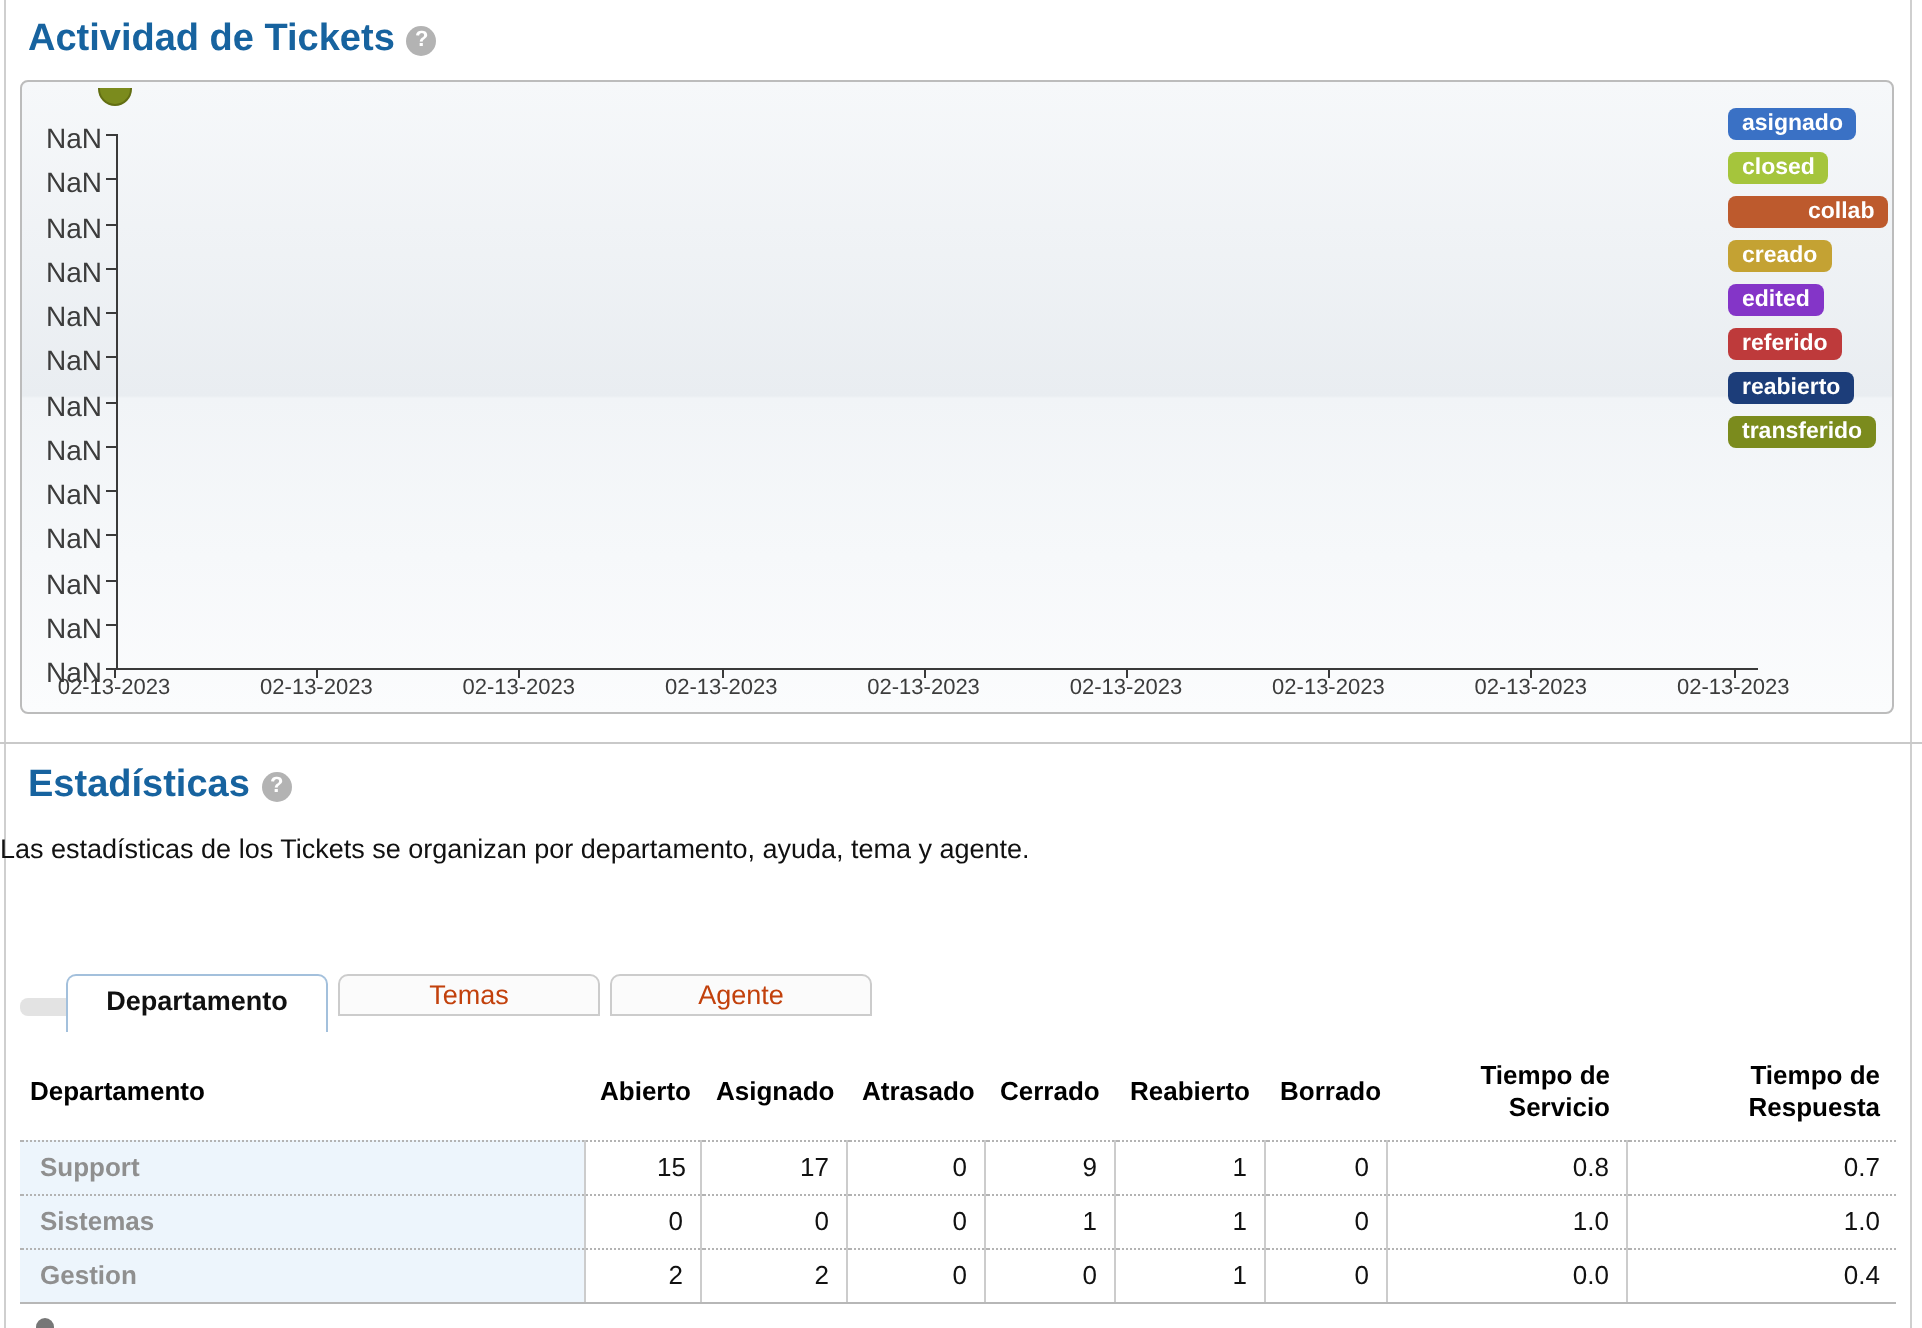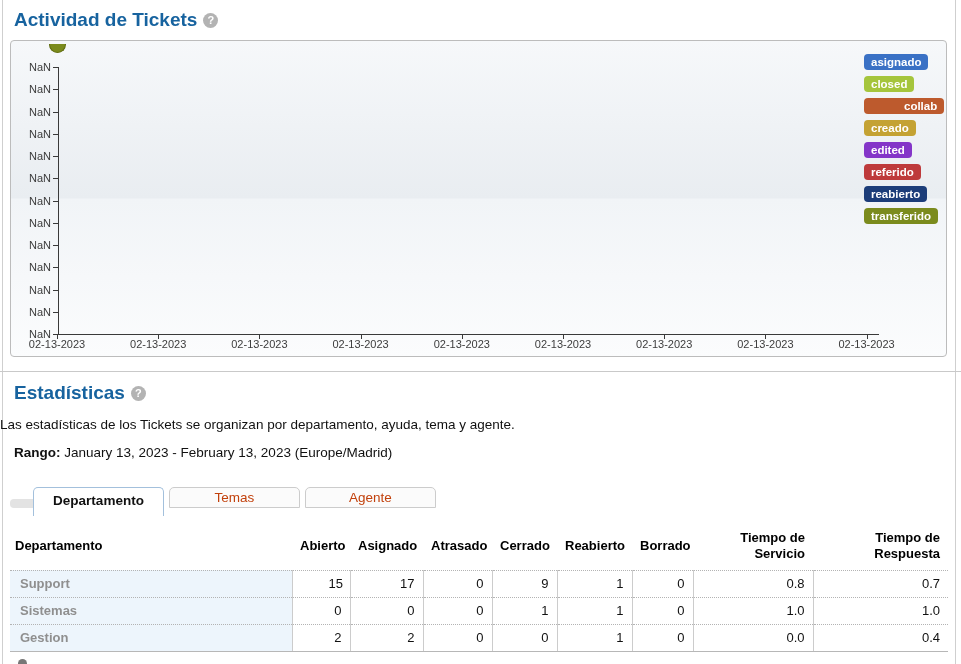--- a/index.html
+++ b/index.html
@@ -12,21 +12,21 @@
   .help { display:inline-block; width:15px; height:15px; margin-left:6px; border-radius:50%;
           background:#b3b3b3; color:#fff; font-size:11px; font-weight:bold; text-align:center;
           line-height:15px; vertical-align:2px; }
 
   
   .chart-panel { position:absolute; left:10px; top:40px; width:937px; height:317px;
     border:1px solid #bcbcbc; border-radius:4px;
     background:linear-gradient(180deg,#f6f8fa 0%,#e9edf1 49.8%,#f1f4f7 50.2%,#fbfcfd 100%); }
   .yaxis-line { position:absolute; left:47px; top:26px; width:1px; height:267px; background:#3a3a3a; }
   .xaxis-line { position:absolute; left:47px; top:293px; width:821px; height:1px; background:#3a3a3a; }
-  .ytick { position:absolute; left:0; width:40px; text-align:right; font-size:11px; color:#3c3c3c; }
+  .ytick { position:absolute; left:0; width:40px; text-align:right; font-size:14px; color:#3c3c3c; }
   .ytickmark { position:absolute; left:42px; width:5px; height:1px; background:#3a3a3a; }
   .xlabel { position:absolute; top:297px; width:70px; text-align:center; font-size:11px; color:#3c3c3c; }
   .xtickmark { position:absolute; top:293px; width:1px; height:5px; background:#3a3a3a; }
   .point-marker { position:absolute; left:38px; top:3px; width:17px; height:9px;
     background:#7b8b1d; border:1px solid #626e12; border-top:none; border-radius:0 0 17px 17px; }
   .legend { position:absolute; left:853px; top:13px; }
   .legend-badge { display:block; width:fit-content; margin-bottom:6px; padding:2px 7px;
     border-radius:4px; color:#fff; font-size:11.5px; font-weight:bold; cursor:pointer; }
 
   .rule { position:absolute; left:0; top:371px; width:961px; height:1px; background:#c9c9c9; }
@@ -135,23 +135,20 @@
   </div>
 
   <div class="rule"></div>
 
   <div class="sec-title" style="top:382px;">
     <span>Estadísticas</span><span class="help">?</span>
   </div>
 
   <div class="desc">Las estadísticas de los Tickets se organizan por departamento, ayuda, tema y agente.</div>
 
-  <div class="range">
-    <b>Rango:</b><span> January 13, 2023 - February 13, 2023 (Europe/Madrid)</span>
-  </div>
 
   <div class="tab-stub"></div>
   <div class="tabs">
       <div class="tab active">Departamento</div>
       <div class="tab">Temas</div>
       <div class="tab">Agente</div>
     </div>
 
   <table class="stats">
     <thead>

